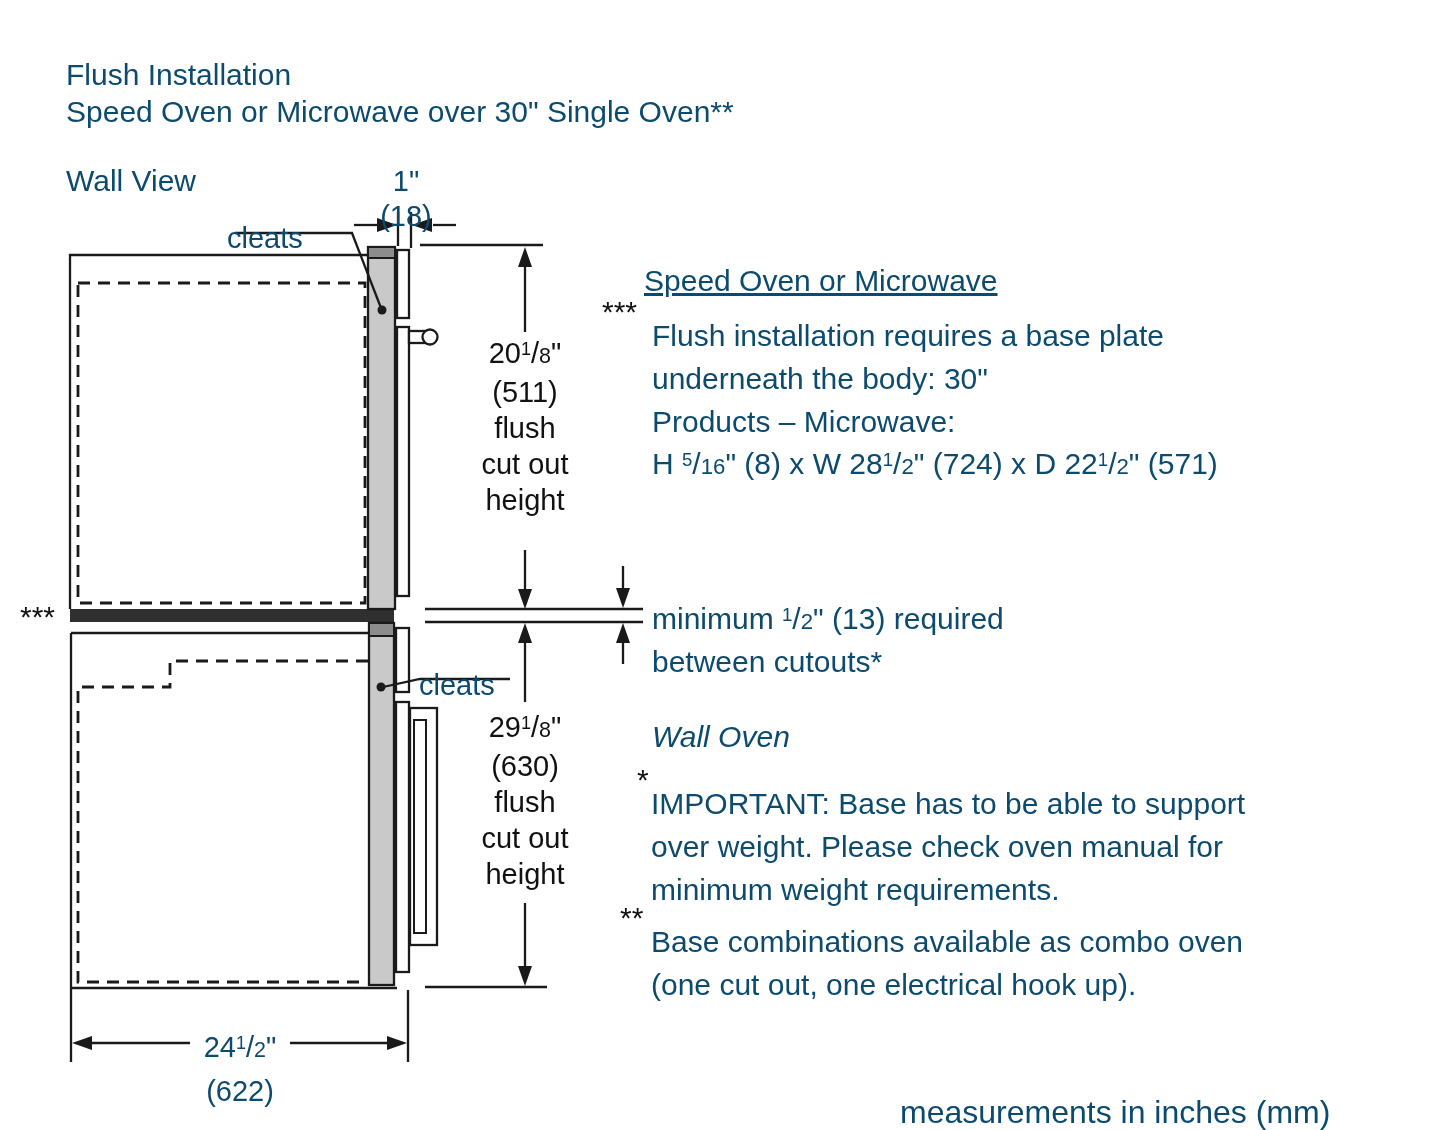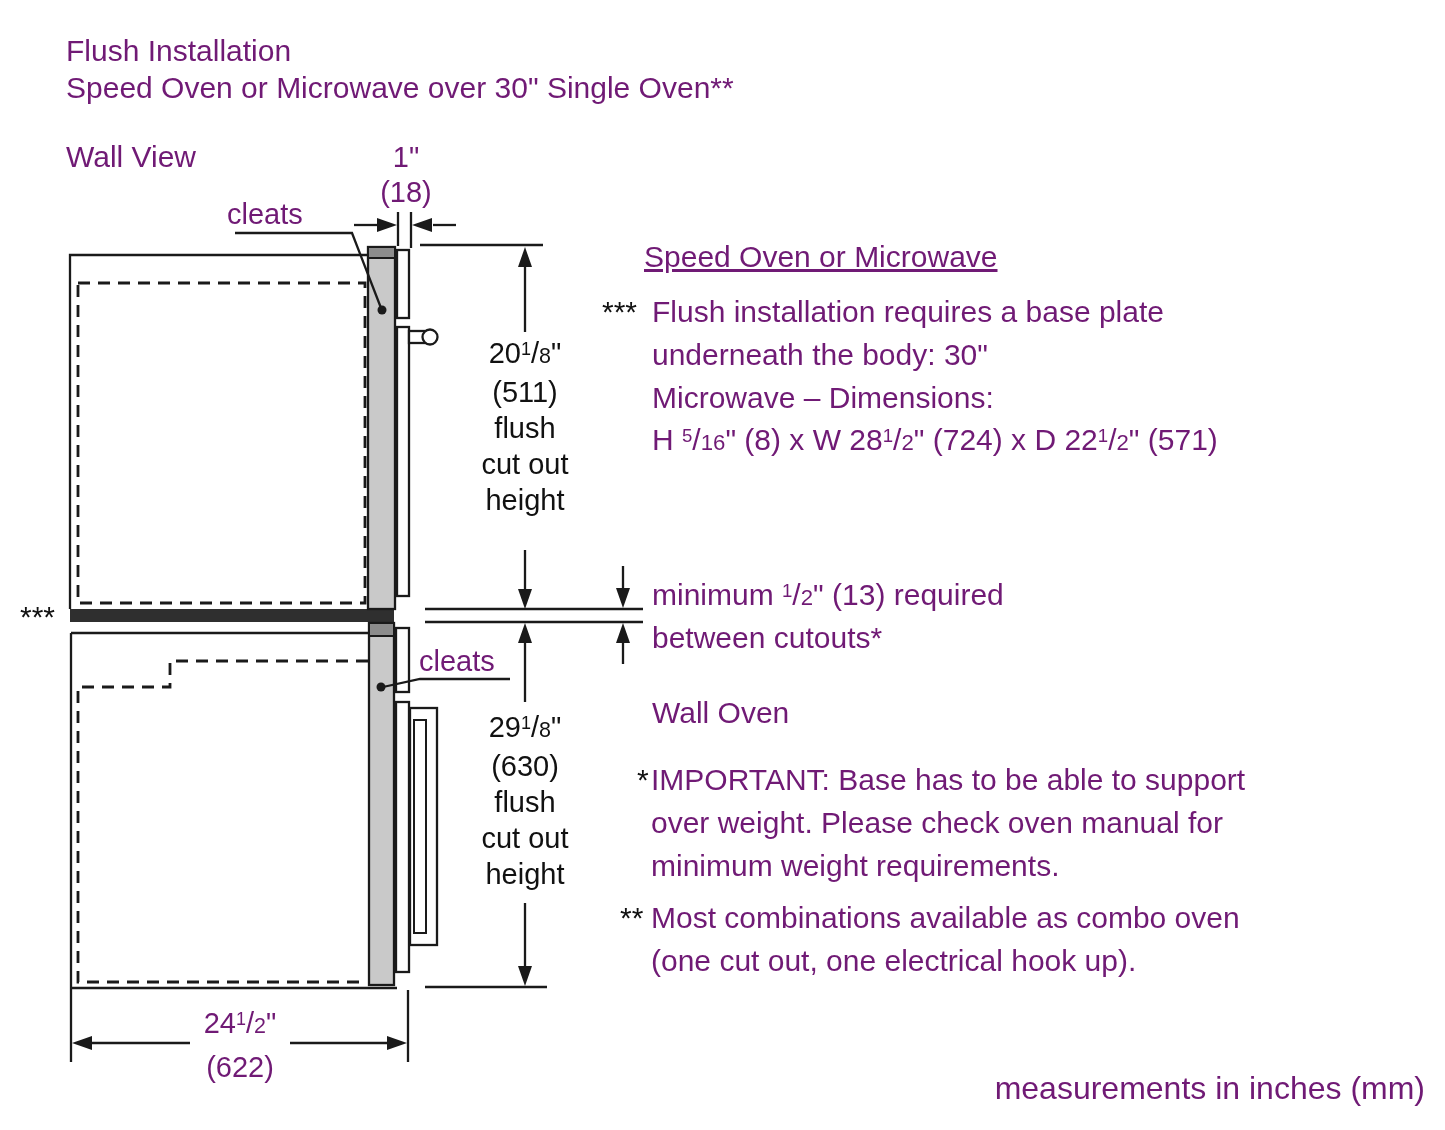--- a/index.html
+++ b/index.html
@@ -5,21 +5,21 @@
   html,body{margin:0;padding:0;background:#ffffff;}
   .page{
     position:relative;
     width:1445px;height:1130px;
     background:#ffffff;
     font-family:"Liberation Sans", sans-serif;
     color:#111111;
     overflow:hidden;
   }
   .page svg{position:absolute;left:0;top:0;}
-  .txt{position:absolute;white-space:nowrap;font-size:30px;line-height:34px;color:#701a75;}
+  .txt{position:absolute;white-space:nowrap;font-size:30px;line-height:34px;color:#0c4a6e;margin-top:24px;}
   .ctr{text-align:center;white-space:nowrap;}
   .dimblock{position:absolute;width:184px;text-align:center;font-size:29px;line-height:36px;}
   .frac sup{font-size:0.62em;vertical-align:0.42em;line-height:0;}
   .frac .den{font-size:0.74em;}
   .rightcol{font-size:30px;}
   .marker{position:absolute;font-size:30px;}
   .units{font-size:32px;}
 </style>
 </head>
 <body>
@@ -138,31 +138,31 @@
   </div>
 
   <div class="txt ctr frac" style="left:150px;top:1006px;width:180px;font-size:29px;">24<sup>1</sup>/<span class="den">2</span>"</div>
   <div class="txt ctr" style="left:150px;top:1050px;width:180px;font-size:29px;">(622)</div>
 
   <div class="txt rightcol" style="left:644px;top:240px;text-decoration:underline;">Speed Oven or Microwave</div>
 
   <div class="marker" style="left:602px;top:295px;">***</div>
   <div class="txt rightcol" style="left:652px;top:295px;">Flush installation requires a base plate</div>
   <div class="txt rightcol" style="left:652px;top:338px;">underneath the body: 30"</div>
-  <div class="txt rightcol" style="left:652px;top:381px;">Microwave – Dimensions:</div>
+  <div class="txt rightcol" style="left:652px;top:381px;">Products – Microwave:</div>
   <div class="txt rightcol frac" style="left:652px;top:423px;">H <sup>5</sup>/<span class="den">16</span>" (8) x W 28<sup>1</sup>/<span class="den">2</span>" (724) x D 22<sup>1</sup>/<span class="den">2</span>" (571)</div>
 
   <div class="txt rightcol frac" style="left:652px;top:578px;">minimum <sup>1</sup>/<span class="den">2</span>" (13) required</div>
   <div class="txt rightcol" style="left:652px;top:621px;">between cutouts*</div>
 
-  <div class="txt rightcol" style="left:652px;top:696px;">Wall Oven</div>
+  <div class="txt rightcol" style="left:652px;top:696px;font-style:italic;">Wall Oven</div>
 
   <div class="marker" style="left:637px;top:763px;">*</div>
   <div class="txt rightcol" style="left:651px;top:763px;">IMPORTANT: Base has to be able to support</div>
   <div class="txt rightcol" style="left:651px;top:806px;">over weight. Please check oven manual for</div>
   <div class="txt rightcol" style="left:651px;top:849px;">minimum weight requirements.</div>
 
   <div class="marker" style="left:620px;top:901px;">**</div>
-  <div class="txt rightcol" style="left:651px;top:901px;">Most combinations available as combo oven</div>
+  <div class="txt rightcol" style="left:651px;top:901px;">Base combinations available as combo oven</div>
   <div class="txt rightcol" style="left:651px;top:944px;">(one cut out, one electrical hook up).</div>
 
-  <div class="txt units" style="left:900px;top:1071px;width:525px;text-align:right;">measurements in inches (mm)</div>
+  <div class="txt units" style="left:900px;top:1071px;width:525px;text-align:left;">measurements in inches (mm)</div>
 </div>
 
 </body></html>

